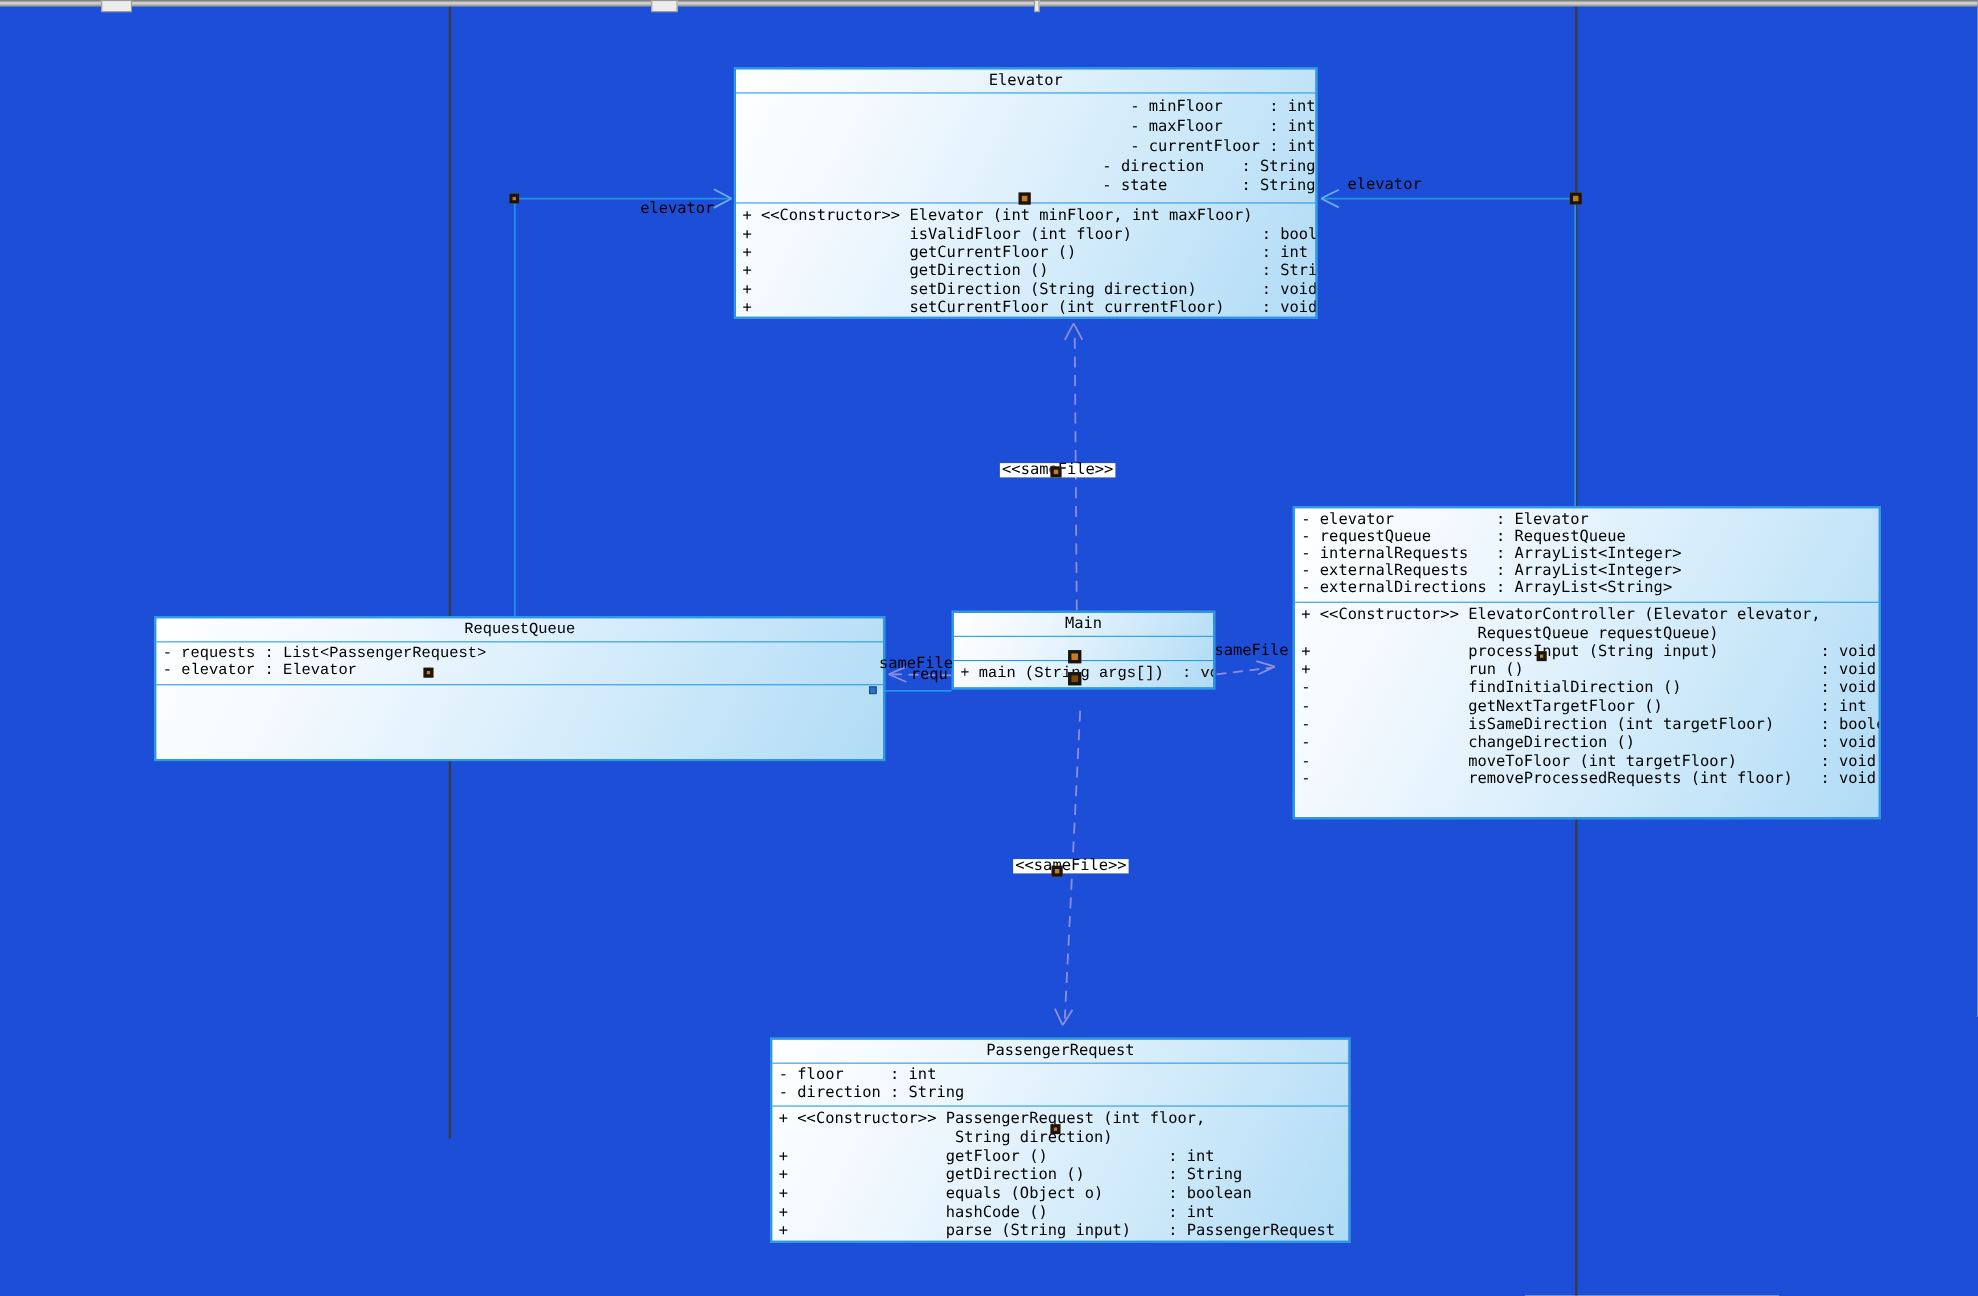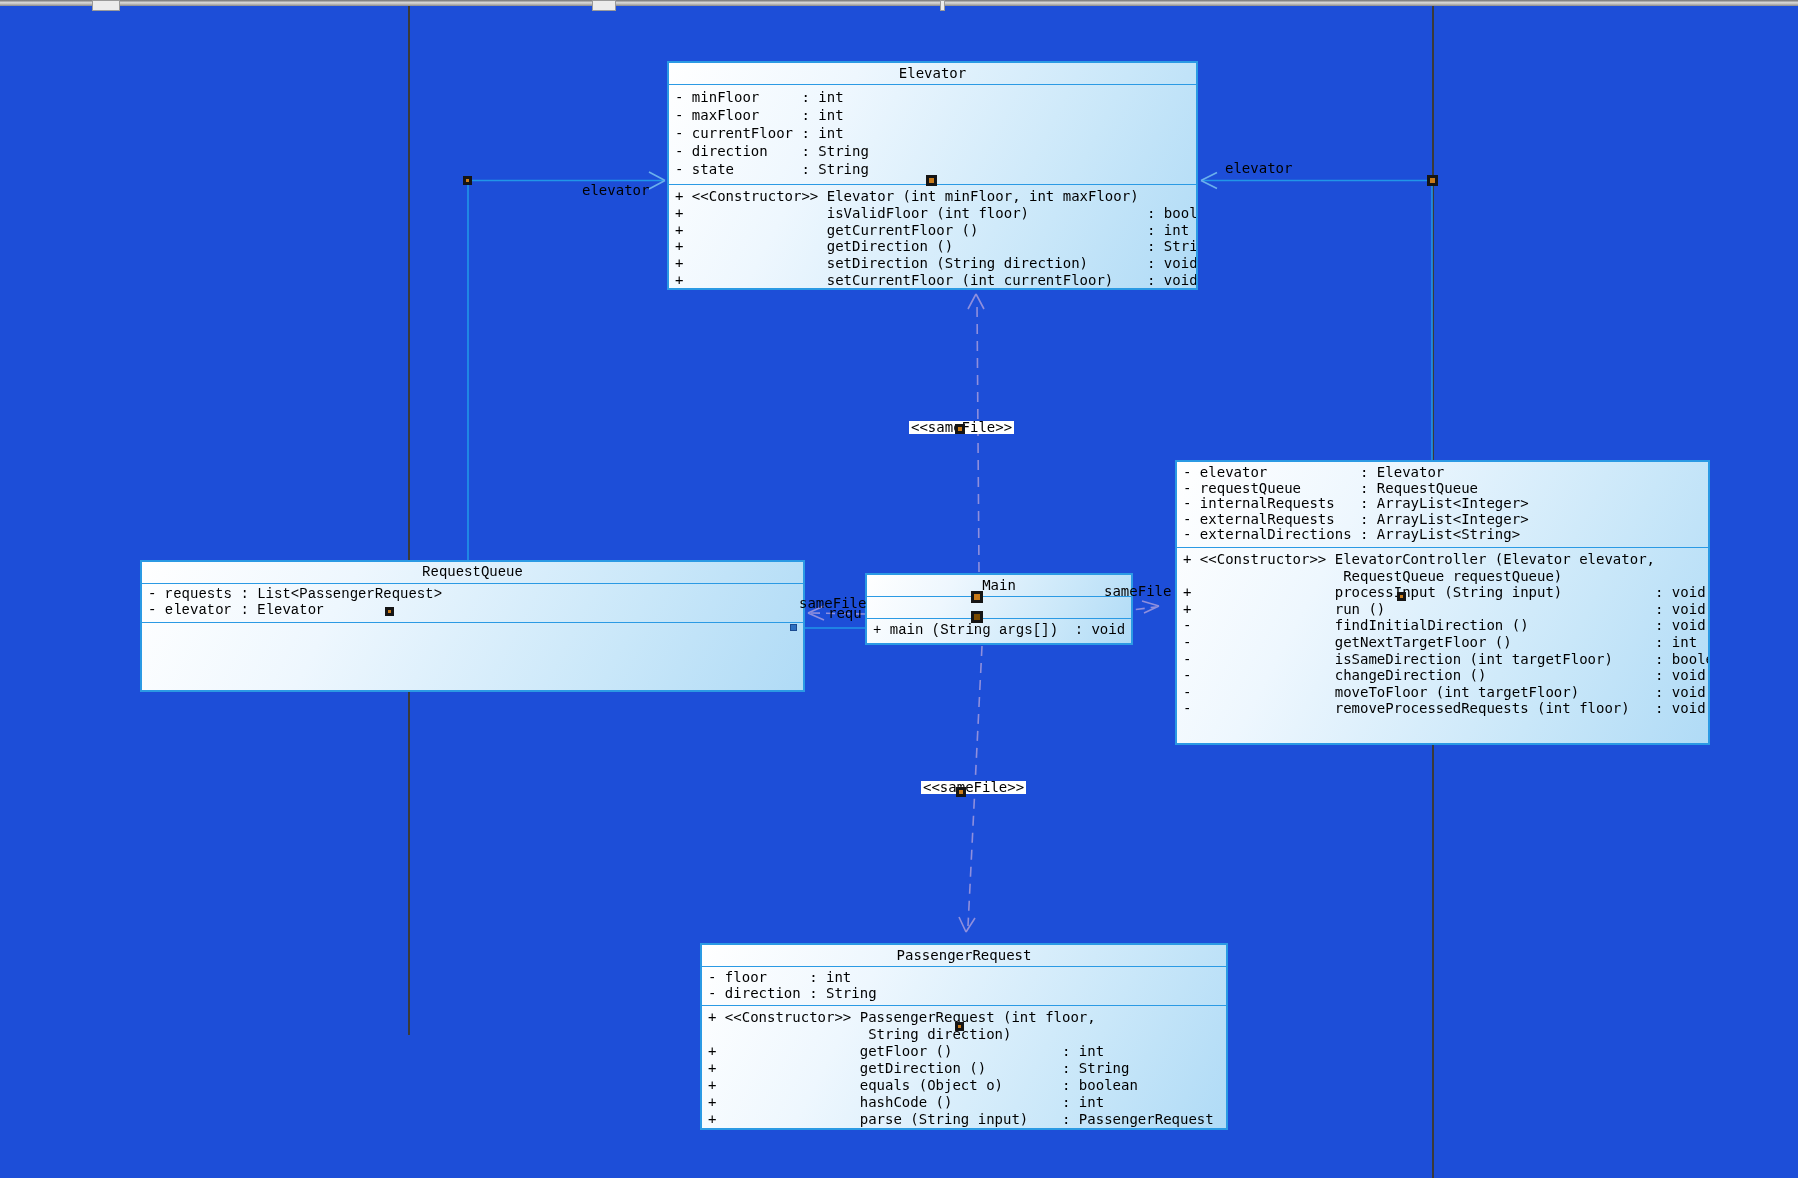--- a/index.html
+++ b/index.html
@@ -75,21 +75,21 @@
       <path d="M808 613 L824 606 M808 613 L824 620" stroke="#8f8fdd" stroke-width="1.6" fill="none"></path>
     </g>
 
     <g>
       <path d="M865 628 L797 628" stroke="#2196e8" stroke-width="1.6" fill="none"></path>
     </g>
   </svg>
 
   <div class="uml-class" style="left:667px;top:61px;width:531px;height:229px;">
     <div class="uml-title">Elevator</div>
-    <div class="uml-attrs cmp" style="flex-basis:99px;line-height:18px;">
+    <div class="uml-attrs cmp" style="flex-basis:99px;line-height:18px;text-align:right;">
       <pre>- minFloor     : int
 - maxFloor     : int
 - currentFloor : int
 - direction    : String
 - state        : String</pre>
     </div>
     <div class="uml-methods cmp" style="line-height:16.8px;">
       <pre>+ &lt;&lt;Constructor&gt;&gt; Elevator (int minFloor, int maxFloor)
 +                 isValidFloor (int floor)              : boolean
 +                 getCurrentFloor ()                    : int
@@ -122,21 +122,21 @@
   </div>
 
   <div class="uml-class" style="left:140px;top:560px;width:665px;height:132px;font-family:Liberation Mono, monospace;">
     <div class="uml-title">RequestQueue</div>
     <div class="uml-attrs cmp" style="flex-basis:38px;line-height:15.5px;">
       <pre>- requests : List&lt;PassengerRequest&gt;
 - elevator : Elevator</pre>
     </div>
   </div>
 
-  <div class="uml-class" style="left:865px;top:573px;width:268px;height:72px;">
+  <div class="uml-class" style="left:865px;top:555px;width:240px;height:72px;">
     <div class="uml-title">Main</div>
     <div class="uml-attrs cmp" style="flex-basis:21px;">
       <pre></pre>
     </div>
     <div class="uml-methods cmp" style="line-height:17px;font-family:Liberation Mono, monospace;">
       <pre>+ main (String args[])  : void</pre>
     </div>
   </div>
 
   <div class="uml-class" style="left:700px;top:943px;width:528px;height:187px;">

